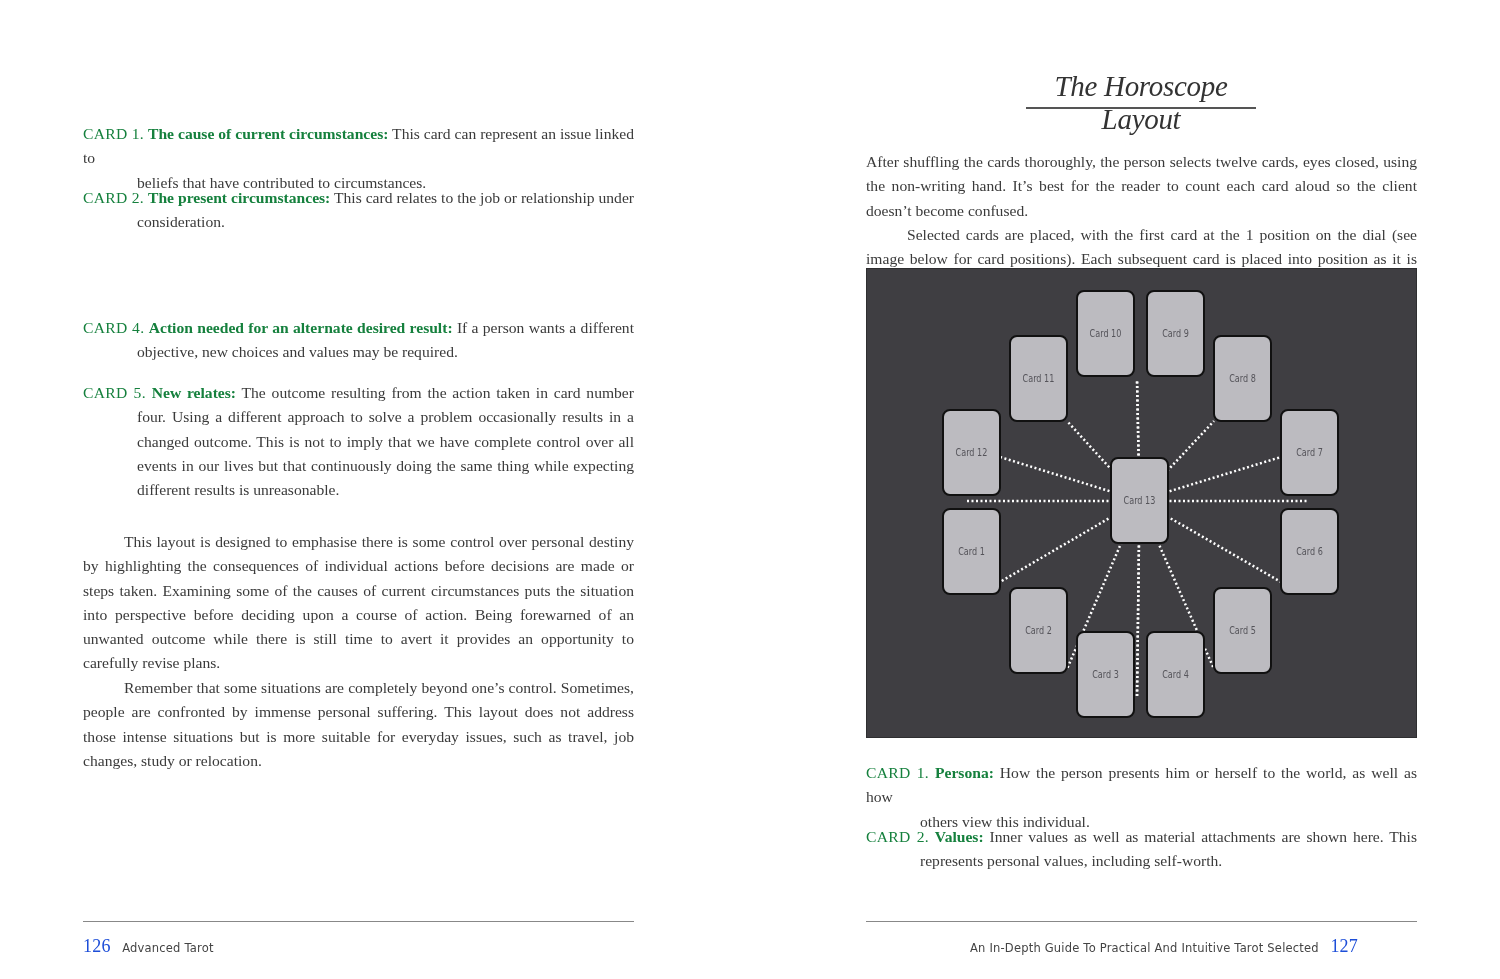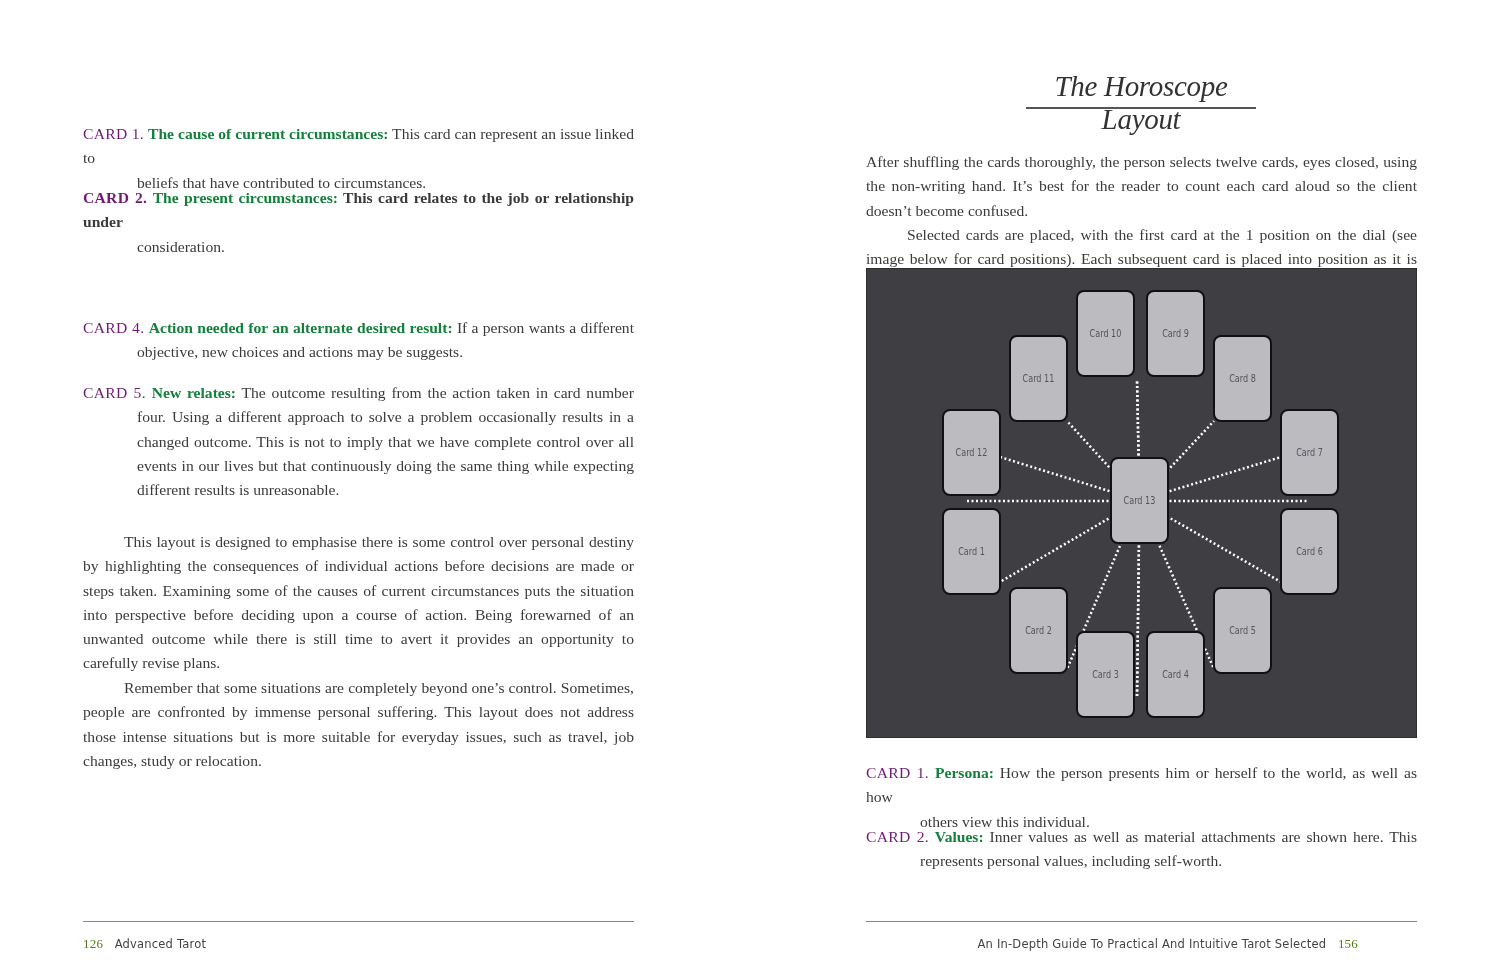--- a/index.html
+++ b/index.html
@@ -5,56 +5,56 @@
   html, body { margin: 0; padding: 0; }
   body {
     width: 1500px; height: 979px; background: #ffffff; position: relative; overflow: hidden;
     font-family: "Liberation Serif", "DejaVu Serif", serif; color: #3a3a3a;
   }
   .page { position: absolute; top: 0; height: 979px; }
   .left { left: 83px; width: 551px; }
   .right { left: 866px; width: 492px; }
 
   .entry { position: absolute; font-size: 15.6px; line-height: 24.3px; text-align: justify; }
-  .entry .lbl { letter-spacing: 0.3px; color: #701a75; }
+  .entry .lbl { letter-spacing: 0.3px; color: #15803d; }
   .entry b { color: #15803d; }
   .entry .indent { display: block; padding-left: 54px; }
   .entry .first { display: block; text-align: justify; }
 
   .para { position: absolute; font-size: 15.6px; line-height: 24.3px; text-align: justify; color: #3a3a3a; margin-top: 12px; }
   .para .ind { display: inline-block; width: 41px; }
 
   .title {
     position: absolute; left: 160px; width: 230px; top: 70px; text-align: center;
     font-style: italic; font-size: 29px; color: #333; letter-spacing: -0.3px;
   }
   .title-rule { position: absolute; left: 160px; width: 230px; top: 107px; height: 2px; background: #555; }
 
   .diagram { position: absolute; left: 0; top: 268px; width: 551px; height: 470px; background: #3f3e42; border: 1px solid #2e2e30; box-sizing: border-box; }
   .diagram svg { position: absolute; left: 0; top: 0; }
 
   .footer-rule { position: absolute; top: 921px; height: 1px; background: #888; width: 551px; }
   .footer { position: absolute; top: 936px; font-family: "DejaVu Sans", sans-serif; font-size: 11.5px; color: #444; letter-spacing: 0.2px; }
-  .footer .num { font-family: "Liberation Serif", serif; font-size: 13px; color: #4d7c0f; }
+  .footer .num { font-family: "Liberation Serif", serif; font-size: 18px; color: #1d4ed8; }
 </style>
 </head>
 <body>
 
 <div class="page left">
   <div class="entry" style="top:122px; width:551px;">
     <span class="first" style="text-align-last: justify;"><span class="lbl">CARD 1.</span> <b>The cause of current circumstances:</b> <span>This card can represent an issue linked to</span></span>
     <span class="indent">beliefs that have contributed to circumstances.</span>
   </div>
   <div class="entry" style="top:186px; width:551px;">
-    <span class="first" style="text-align-last: justify; font-weight: bold;"><span class="lbl">CARD 2.</span> <b>The present circumstances:</b> <span>This card relates to the job or relationship under</span></span>
+    <span class="first" style="text-align-last: justify;"><span class="lbl">CARD 2.</span> <b>The present circumstances:</b> <span>This card relates to the job or relationship under</span></span>
     <span class="indent">consideration.</span>
   </div>
   <div class="entry" style="top:316px; width:551px;">
     <span class="first" style="text-align-last: justify;"><span class="lbl">CARD 4.</span> <b>Action needed for an alternate desired result:</b> <span>If a person wants a different</span></span>
-    <span class="indent">objective, new choices and actions may be suggests.</span>
+    <span class="indent">objective, new choices and values may be required.</span>
   </div>
   <div class="entry" style="top:381px; width:551px;">
     <span class="first" style="text-align-last: justify;"><span class="lbl">CARD 5.</span> <b>New relates:</b> <span>The outcome resulting from the action taken in card number</span></span>
     <span class="indent">four. Using a different approach to solve a problem occasionally results in a changed outcome. This is not to imply that we have complete control over all events in our lives but that continuously doing the same thing while expecting different results is unreasonable.</span>
   </div>
 
   <div class="para" style="top:518px; width:551px;"><span class="ind"></span><span>This layout is designed to emphasise there is some control over personal destiny by highlighting the consequences of individual actions before decisions are made or steps taken. Examining some of the causes of current circumstances puts the situation into perspective before deciding upon a course of action. Being forewarned of an unwanted outcome while there is still time to avert it provides an opportunity to carefully revise plans.</span></div>
   <div class="para" style="top:664px; width:551px;"><span class="ind"></span><span>Remember that some situations are completely beyond one’s control. Sometimes, people are confronted by immense personal suffering. This layout does not address those intense situations but is more suitable for everyday issues, such as travel, job changes, study or relocation.</span></div>
 
   <div class="footer-rule" style="left:0;"></div>
@@ -148,15 +148,15 @@
     <span class="indent">others view this individual.</span>
   </div>
   <div class="entry" style="top:825px; width:551px;">
     <span class="first" style="text-align-last: justify;"><span class="lbl">CARD 2.</span> <b>Values:</b> <span>Inner values as well as material attachments are shown here. This</span></span>
     <span class="indent">represents personal values, including self-worth.</span>
   </div>
 
   <div class="footer-rule" style="left:0;"></div>
   <div class="footer" style="right:0; text-align:right;">
     <span>An In-Depth Guide To Practical And Intuitive Tarot Selected</span>
-    &nbsp;&nbsp;<span class="num">156</span>
+    &nbsp;&nbsp;<span class="num">127</span>
   </div>
 </div>
 
 </body></html>

